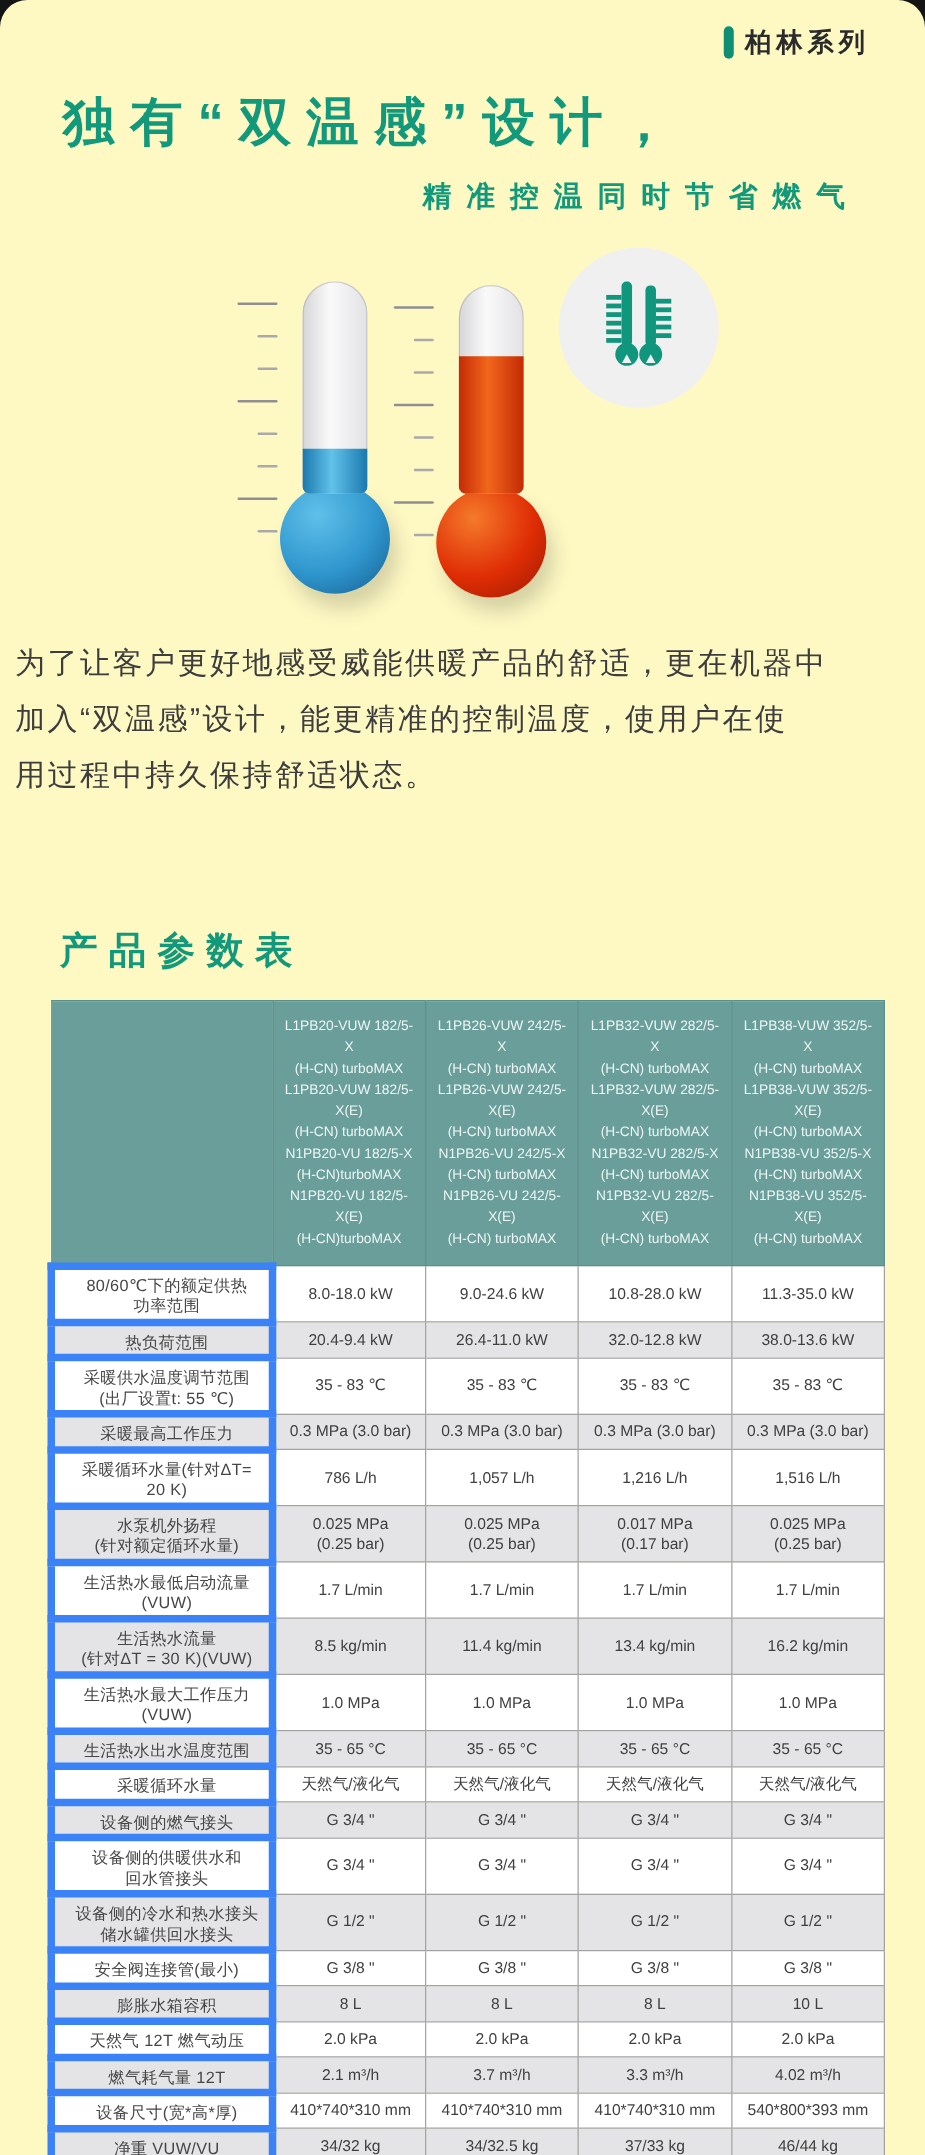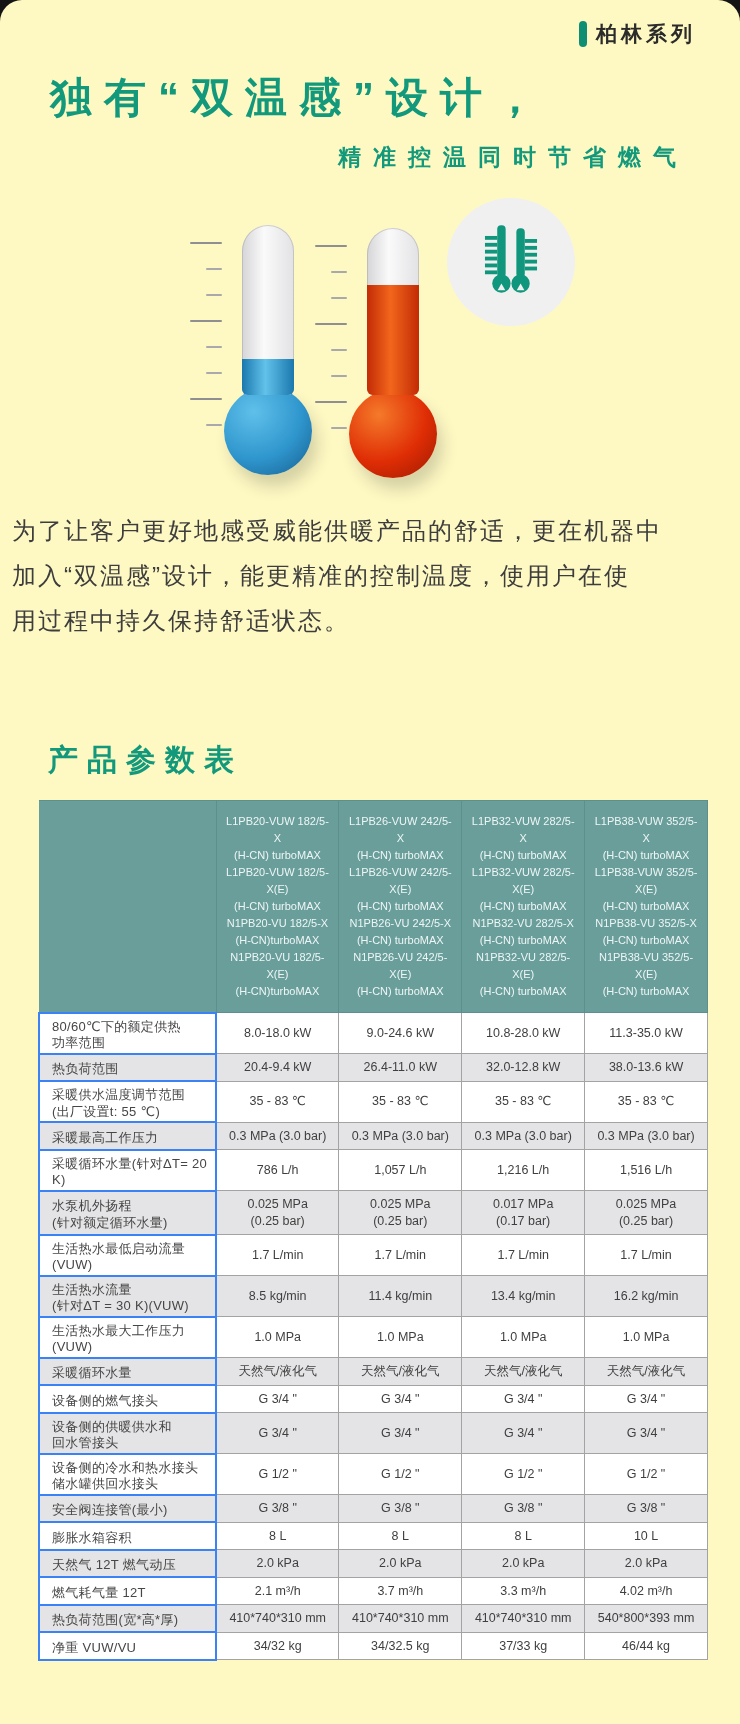--- a/index.html
+++ b/index.html
@@ -54,23 +54,23 @@
   .spec-table-wrap { position:absolute; top:800px; left:38px; width:670px; }
   table.spec { width:100%; border-collapse:collapse; table-layout:fixed; }
   table.spec col.c-label { width:177px; }
   table.spec thead th {
     background:#699E9B; color:#eef6f5; font-weight:normal;
     font-size:11px; line-height:17px; text-align:center; vertical-align:middle;
     padding:12px 8px; white-space:pre-line; border:1px solid #5d908d;
   }
   table.spec thead th:first-child { border-left-color:#699E9B; }
   table.spec tbody th {
-    font-size:13px; font-weight:normal; color:#464646; text-align:left;
+    font-size:13px; font-weight:normal; color:#464646; text-align:center;
     padding:5px 4px 1px 12px; line-height:16.5px; white-space:pre-line;
-    border:2px solid #3b82f6; letter-spacing:0.3px;
+    border:6px solid #3b82f6; letter-spacing:0.3px;
   }
   table.spec tbody td {
     font-size:12.5px; color:#3f3f3f; text-align:center; vertical-align:middle;
     padding:5px 4px; line-height:16.5px; white-space:pre-line;
     border:1px solid #a3a3a3;
   }
   table.spec tbody tr { height:26px; background:#ffffff; }
   table.spec tbody tr:nth-child(even) { background:#e4e4e6; }
 </style>
 </head>
@@ -263,20 +263,27 @@
             <td>16.2 kg/min</td>
           </tr>
           <tr>
             <th>生活热水最大工作压力(VUW)</th>
             <td>1.0 MPa</td>
             <td>1.0 MPa</td>
             <td>1.0 MPa</td>
             <td>1.0 MPa</td>
           </tr>
           <tr>
+            <th>生活热水出水温度范围</th>
+            <td>35 - 65 °C</td>
+            <td>35 - 65 °C</td>
+            <td>35 - 65 °C</td>
+            <td>35 - 65 °C</td>
+          </tr>
+          <tr>
             <th>采暖循环水量</th>
             <td>天然气/液化气</td>
             <td>天然气/液化气</td>
             <td>天然气/液化气</td>
             <td>天然气/液化气</td>
           </tr>
           <tr>
             <th>设备侧的燃气接头</th>
             <td>G 3/4 "</td>
             <td>G 3/4 "</td>
@@ -321,21 +328,21 @@
             <td>2.0 kPa</td>
           </tr>
           <tr>
             <th>燃气耗气量 12T</th>
             <td>2.1 m³/h</td>
             <td>3.7 m³/h</td>
             <td>3.3 m³/h</td>
             <td>4.02 m³/h</td>
           </tr>
           <tr>
-            <th>热负荷范围(宽*高*厚)</th>
+            <th>设备尺寸(宽*高*厚)</th>
             <td>410*740*310 mm</td>
             <td>410*740*310 mm</td>
             <td>410*740*310 mm</td>
             <td>540*800*393 mm</td>
           </tr>
           <tr>
             <th>净重 VUW/VU</th>
             <td>34/32 kg</td>
             <td>34/32.5 kg</td>
             <td>37/33 kg</td>

